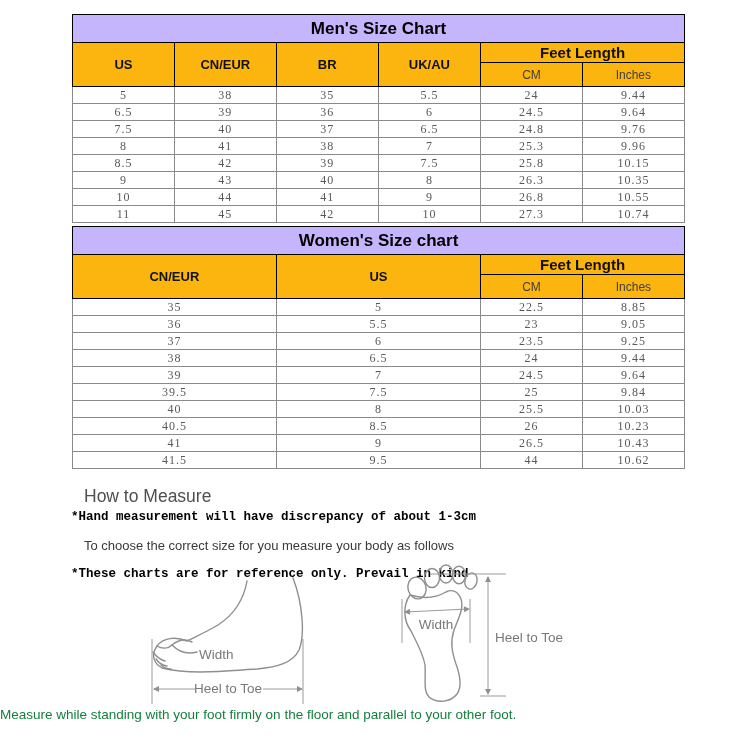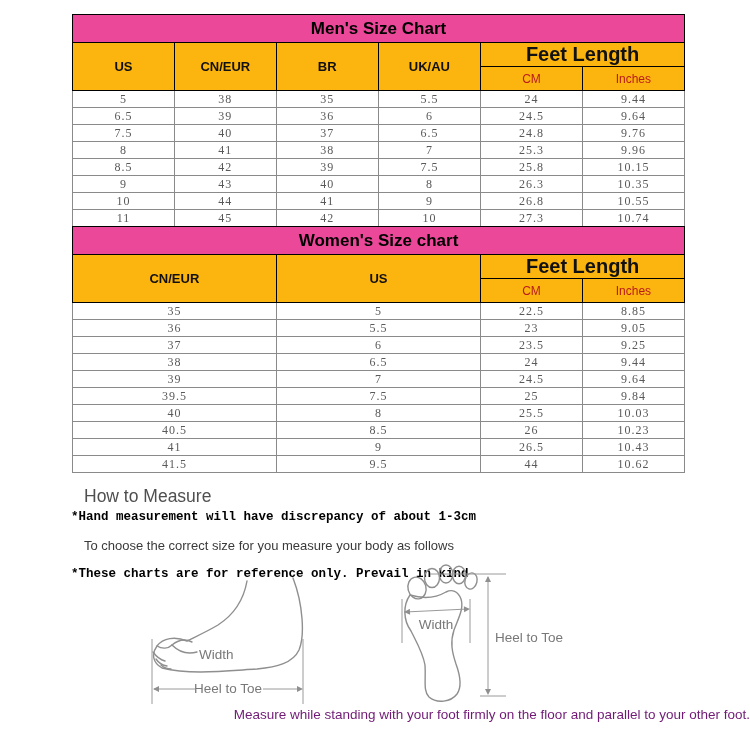--- a/index.html
+++ b/index.html
@@ -7,37 +7,37 @@
           font-family:"Liberation Sans",sans-serif;}
 
   
   .size-table{position:absolute;left:72px;width:613px;border-collapse:collapse;
               table-layout:fixed;background:#fff;border:1.5px solid #000;}
   .size-table.mens{top:14px;}
   .size-table.womens{top:226px;}
   .size-table th,.size-table td{padding:0;text-align:center;vertical-align:middle;}
 
   .title-cell{height:27px;font-size:17px;font-weight:bold;color:#000;
-              border:1px solid #000;background:#ec4899;font-family:"Liberation Sans",sans-serif;}
+              border:1px solid #000;background:#c4b5fd;font-family:"Liberation Sans",sans-serif;}
   .head-cell{font-size:13px;font-weight:bold;color:#111;border:1px solid #000;}
-  .feet-cell{height:19px;font-size:20px;}
-  .sub-cell{height:23px;font-size:12px;font-weight:normal;color:#b91c1c;}
+  .feet-cell{height:19px;font-size:15px;}
+  .sub-cell{height:23px;font-size:12px;font-weight:normal;color:#404040;}
   .data-row td{height:16px;line-height:16px;font-size:12px;color:#595959;
                font-family:"Liberation Serif",serif;letter-spacing:1px;
                border:1px solid #8a8a8a;background:#fff;}
 
   
   .notes{position:absolute;left:71px;top:470px;font-family:"Liberation Mono",monospace;
          font-weight:bold;font-size:12.5px;color:#000;line-height:19px;white-space:pre;}
 
   
   .htm-heading{position:absolute;left:84px;top:486px;font-size:17.5px;color:#4f4f4f;}
   .htm-subtitle{position:absolute;left:84px;top:538px;font-size:13px;color:#3a3a3a;text-align:center;}
-  .caption{position:absolute;left:0;top:707px;width:750px;text-align:right;
-           font-size:13.5px;color:#701a75;}
+  .caption{position:absolute;left:0;top:707px;width:750px;text-align:left;
+           font-size:13.5px;color:#15803d;}
 
   .foot-svg{position:absolute;}
   .foot-svg text{font-family:"Liberation Sans",sans-serif;font-size:13.5px;fill:#787878;}
   .sketch{stroke:#8f8f8f;stroke-width:1.4;fill:none;stroke-linecap:round;}
   .meas{stroke:#9a9a9a;stroke-width:1;fill:none;}
 </style>
 </head>
 <body>
 
 <div class="canvas">

